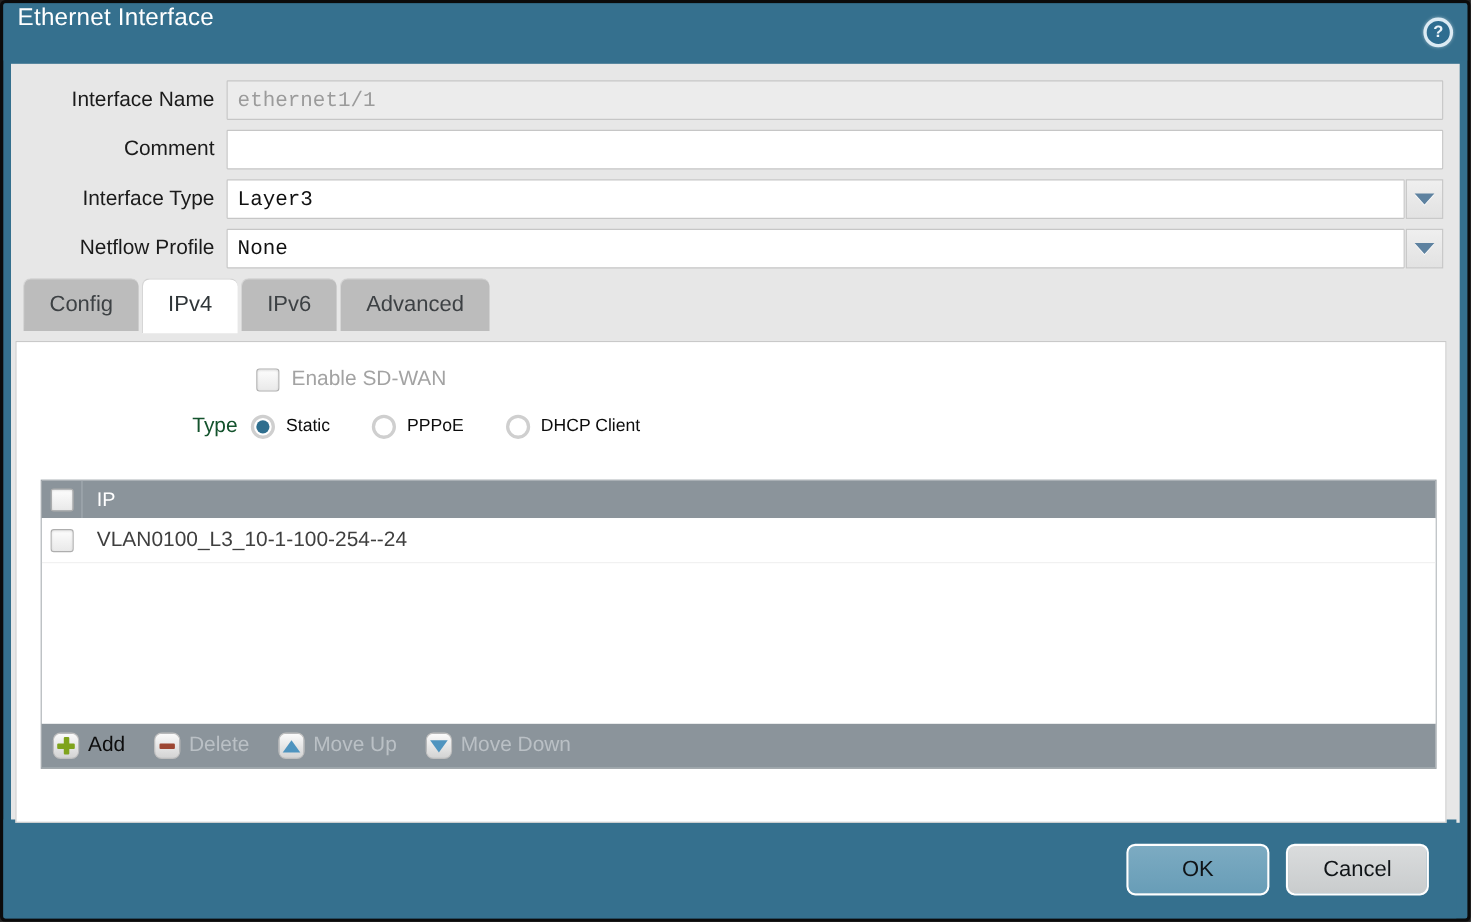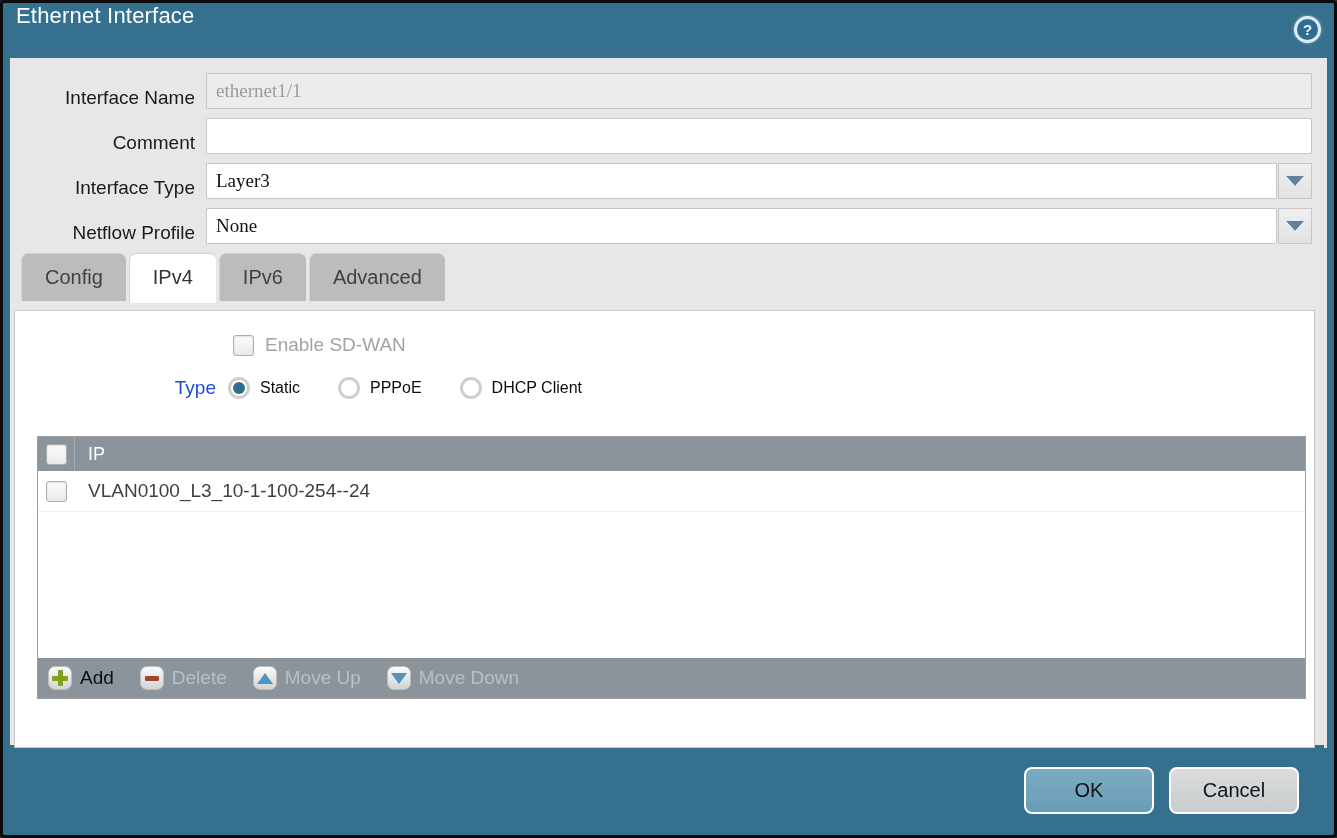--- a/index.html
+++ b/index.html
@@ -22,28 +22,28 @@
     font-size:15px; font-weight:bold; display:flex; align-items:center; justify-content:center;
     box-shadow:0 0 3px rgba(255,255,255,.5); cursor:pointer;
   }
 
   
   .client{
     position:absolute; left:7px; right:7px; top:55px; height:690px;
     background:#e7e7e7; padding-top:15px;
   }
 
-  .form-row{ display:flex; align-items:flex-end; height:36px; margin-bottom:9px; }
+  .form-row{ display:flex; align-items:center; height:36px; margin-bottom:9px; }
   .form-label{
     width:196px; text-align:right; padding-right:11px; font-size:19px; color:#1b1b1b; flex:none;
   }
   .field-wrap{ flex:1; display:flex; height:36px; margin-right:15px; }
   .text-input{
     flex:1; height:36px; border:1px solid #c6c6c6; background:#fff; font-size:19px;
-    padding:0 9px; color:#111; font-family:Liberation Serif, serif; border-radius:1px;
+    padding:0 9px; color:#111; font-family:Liberation Mono, monospace; border-radius:1px;
   }
   .text-input:disabled{ background:#ececec; color:#9b9b9b; }
   .dd-btn{
     width:34px; height:36px; margin-left:1px; border:1px solid #c6c6c6;
     background:linear-gradient(#efefef,#e2e2e2); display:flex; align-items:center; justify-content:center;
     cursor:pointer; flex:none;
   }
   .dd-tri{ width:0; height:0; border-left:9px solid transparent; border-right:9px solid transparent;
     border-top:10px solid #5e82a0; filter:drop-shadow(0 1px 0 #fff); }
 
@@ -62,21 +62,21 @@
   }
 
   .sdwan-row{ position:absolute; left:218px; top:23px; display:flex; align-items:center; gap:11px; }
   .checkbox{
     width:21px; height:21px; border:1px solid #aeaeae; border-radius:3px;
     background:linear-gradient(#fdfdfd,#e9e9e9); box-shadow:inset 0 1px 2px rgba(0,0,0,.12);
   }
   .sdwan-label{ font-size:19px; color:#a3a3a3; }
 
   .type-row{ position:absolute; left:0; top:66px; display:flex; align-items:center; }
-  .type-label{ width:213px; text-align:right; font-size:19px; color:#1d4ed8; padding-right:12px; }
+  .type-label{ width:213px; text-align:right; font-size:19px; color:#14532d; padding-right:12px; }
   .radio-opt{ display:flex; align-items:center; cursor:pointer; }
   .radio{
     width:22px; height:22px; border-radius:50%; border:3px solid #cfcfcf; background:#fff;
     display:flex; align-items:center; justify-content:center; margin-right:10px;
   }
   .radio .dot{ width:12px; height:12px; border-radius:50%; background:#2e6e8e; display:none; }
   .radio.checked .dot{ display:block; }
   .radio-opt .opt-label{ font-size:16px; color:#0c0c0c; margin-right:38px; }
 
   

